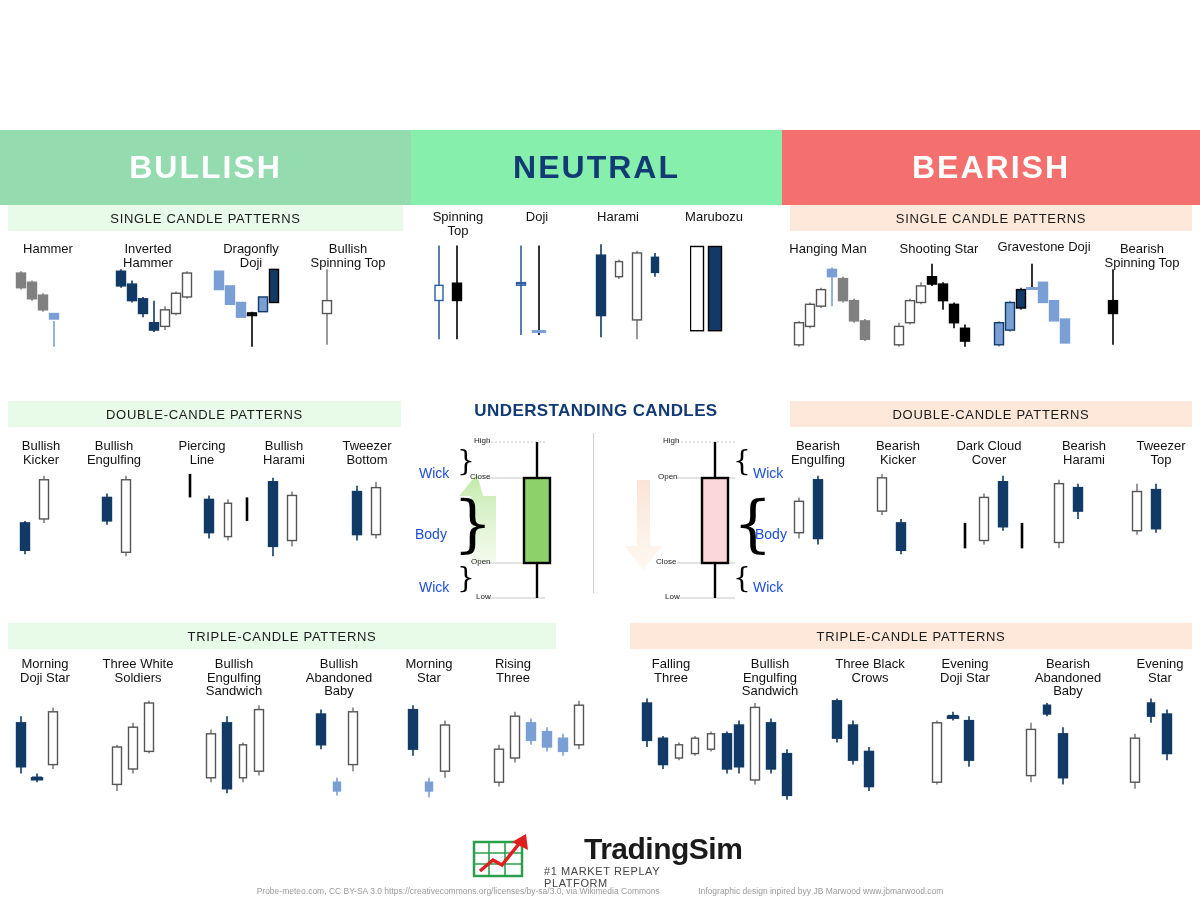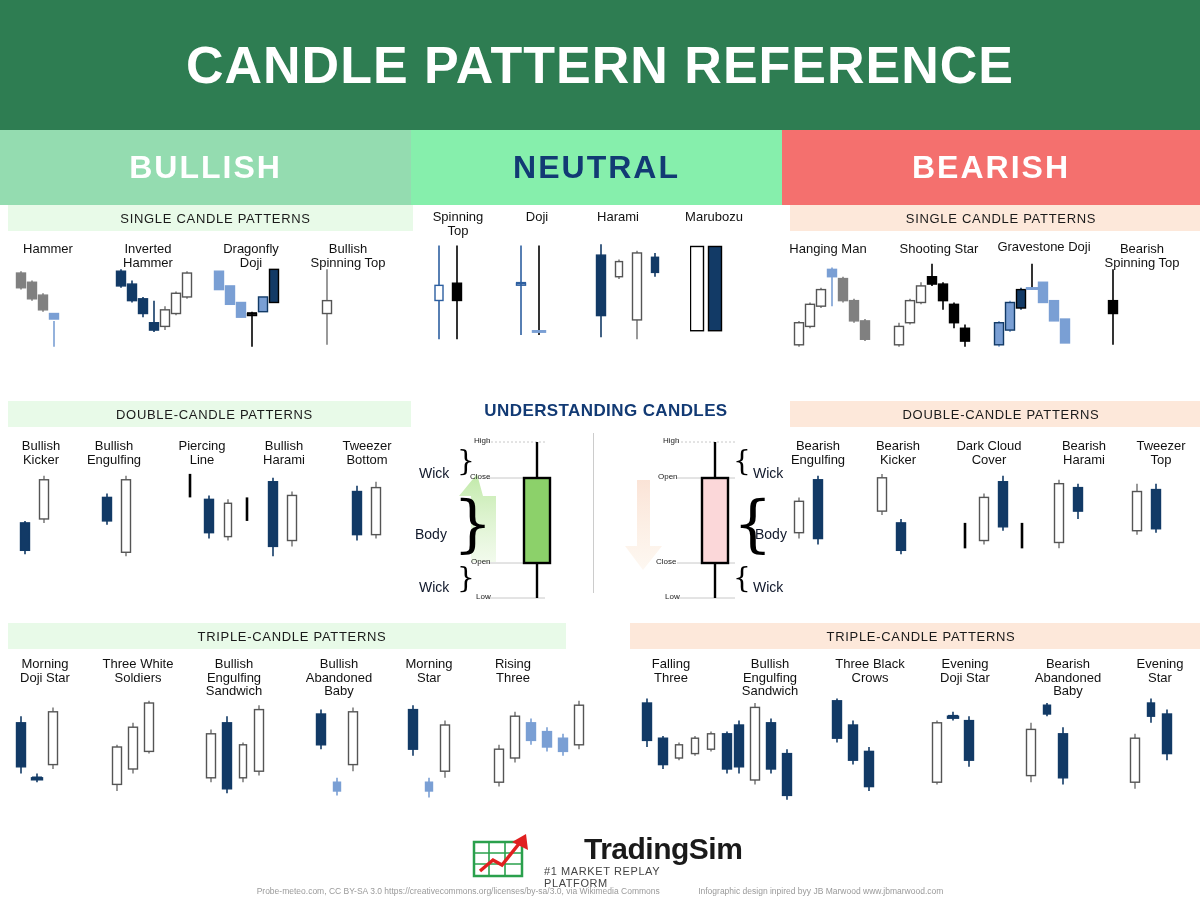--- a/index.html
+++ b/index.html
@@ -39,59 +39,56 @@
   .band-bullish .band-label{color:#ffffff;}
   .band-neutral{left:411px;width:371px;background:#86efac;}
   .band-neutral .band-label{color:#123a74;}
   .band-bearish{left:782px;width:418px;background:#f4706e;}
   .band-bearish .band-label{color:#ffffff;}
 
   
   .sec-head{
     position:absolute;height:26px;
     display:flex;align-items:center;justify-content:center;
-    font-size:13px;color:#1a1a1a;letter-spacing:.7px;padding-left:10px;
+    font-size:13px;color:#1a1a1a;letter-spacing:.7px;
   }
   .sec-head.green{background:#e8fae8;}
   .sec-head.peach{background:#fde8da;}
   .sec-head.plain{background:transparent;color:#123a74;font-weight:bold;font-size:17px;letter-spacing:.4px;}
 
   
   .plabel{
     position:absolute;
     font-size:13px;color:#111;
     text-align:center;line-height:1.05;
     white-space:pre-line;
   }
 
   
   .uc-wrap{position:absolute;left:415px;top:425px;width:370px;height:185px;}
   .uc-divider{position:absolute;left:178px;top:8px;width:1px;height:160px;background:#cccccc;}
   .uc-lbl{position:absolute;font-size:8px;color:#222;}
-  .uc-big{position:absolute;font-size:14px;color:#0f172a;}
+  .uc-big{position:absolute;font-size:14px;color:#1d4ed8;}
   .uc-brace{position:absolute;font-size:30px;color:#000;line-height:1;font-family:"DejaVu Serif", serif;}
 
   
   .logo-wrap{position:absolute;left:470px;top:832px;width:250px;height:52px;}
   .logo-name{position:absolute;left:72px;top:0px;font-size:30px;font-weight:bold;color:#1a1a1a;letter-spacing:-0.5px;margin-left:42px;}
   .logo-sub{position:absolute;left:74px;top:33px;font-size:11px;color:#444;letter-spacing:.6px;}
   .credits{
     position:absolute;left:0;top:886px;width:1200px;
     text-align:center;font-size:8.5px;color:#9a9a9a;
   }
   .credits span{margin:16px 18px;}
 </style>
 </head>
 <body>
 
 <div class="page">
 
-  <div class="title-bar">
-    <div class="title">CANDLE PATTERN REFERENCE</div>
-  </div>
 
   <div class="band band-bullish">
     <div class="band-label">BULLISH</div>
   </div>
   <div class="band band-neutral">
     <div class="band-label">NEUTRAL</div>
   </div>
   <div class="band band-bearish">
     <div class="band-label">BEARISH</div>
   </div>

